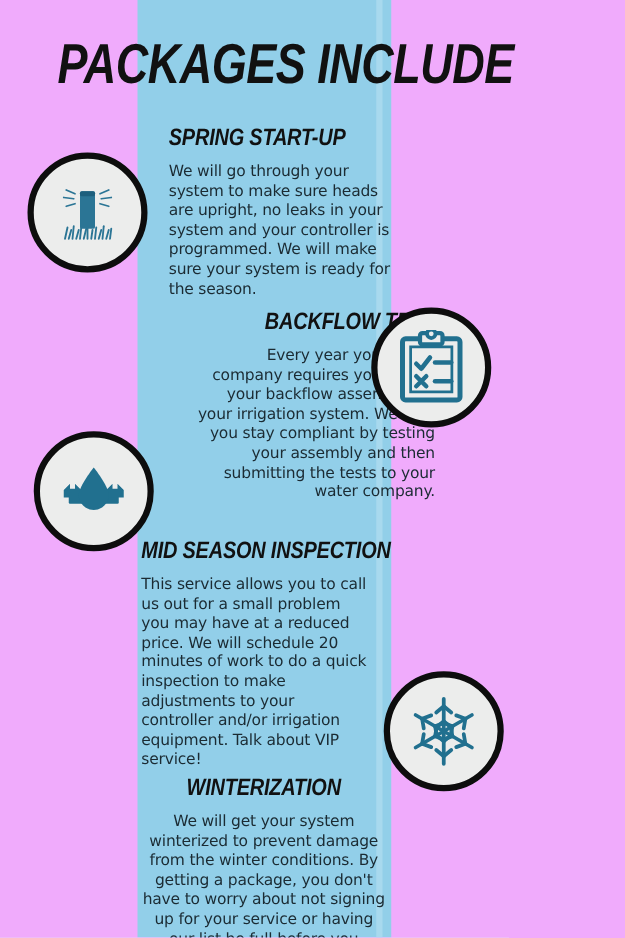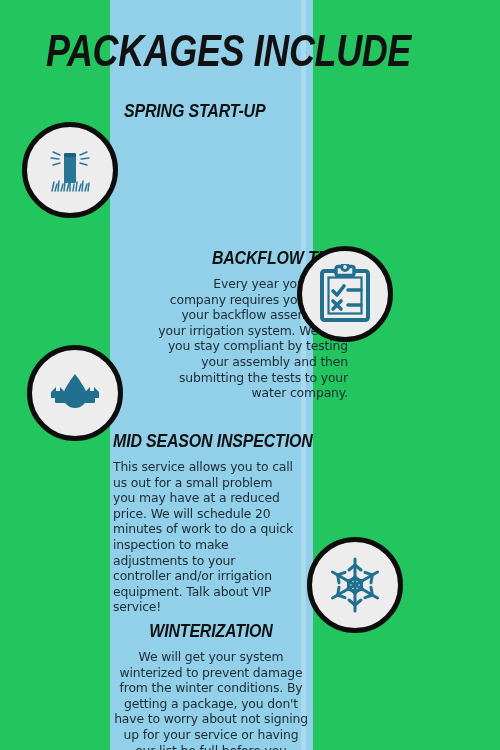--- a/index.html
+++ b/index.html
@@ -13,21 +13,21 @@
     font-family: "Liberation Sans", sans-serif;
     overflow: hidden;
     position: relative;
   }
 
   #poster {
     position: absolute;
     left: 0; top: 0;
     width: 500px;
     height: 750px;
-    background: #22c55e;
+    background: #f0abfc;
     overflow: hidden;
   }
 
   
   .band {
     position: absolute;
     top: 0;
     left: 110px;
     width: 203px;
     height: 750px;
@@ -85,21 +85,21 @@
   }
 
   .align-left  { text-align: left;  }
   .align-left  .section-title { transform-origin: left center; }
   .align-right { text-align: right; }
   .align-right .section-title { transform-origin: right center; }
   .align-center { text-align: center; }
   .align-center .section-title { transform-origin: center center; }
 
   
-  #sec-spring      { left: 124px; top: 100px;  width: 180px; }
+  #sec-spring      { left: 135px; top: 100px;  width: 180px; }
   #sec-backflow    { left: 114px; top: 247px;  width: 190px; margin-left: 44px; }
   #sec-midseason   { left: 113px; top: 430px;  width: 182px; }
   #sec-winter      { left: 114px; top: 620px;  width: 194px; }
 
   
   .icon-circle {
     position: absolute;
     border: 5px solid #0d0d0d;
     border-radius: 50%;
     background: #ecedec;
@@ -130,20 +130,21 @@
 
 <div id="poster">
 
   <div class="band"></div>
   <div class="band-stripe"></div>
 
   <div class="poster-title">PACKAGES INCLUDE</div>
 
   <div class="section align-left" id="sec-spring">
     <div class="section-title">SPRING START-UP</div>
+    <div class="section-body">We will go through your system to make sure heads are upright, no leaks in your system and your controller is programmed. We will make sure your system is ready for the season.</div>
   </div>
 
   <div class="section align-right" id="sec-backflow">
     <div class="section-title">BACKFLOW TEST</div>
     <div class="section-body">Every year your water company requires you to test your backflow assembly for your irrigation system. We help you stay compliant by testing your assembly and then submitting the tests to your water company.</div>
   </div>
 
   <div class="section align-left" id="sec-midseason">
     <div class="section-title">MID SEASON INSPECTION</div>
     <div class="section-body">This service allows you to call us out for a small problem you may have at a reduced price. We will schedule 20 minutes of work to do a quick inspection to make adjustments to your controller and/or irrigation equipment. Talk about VIP service!</div>

